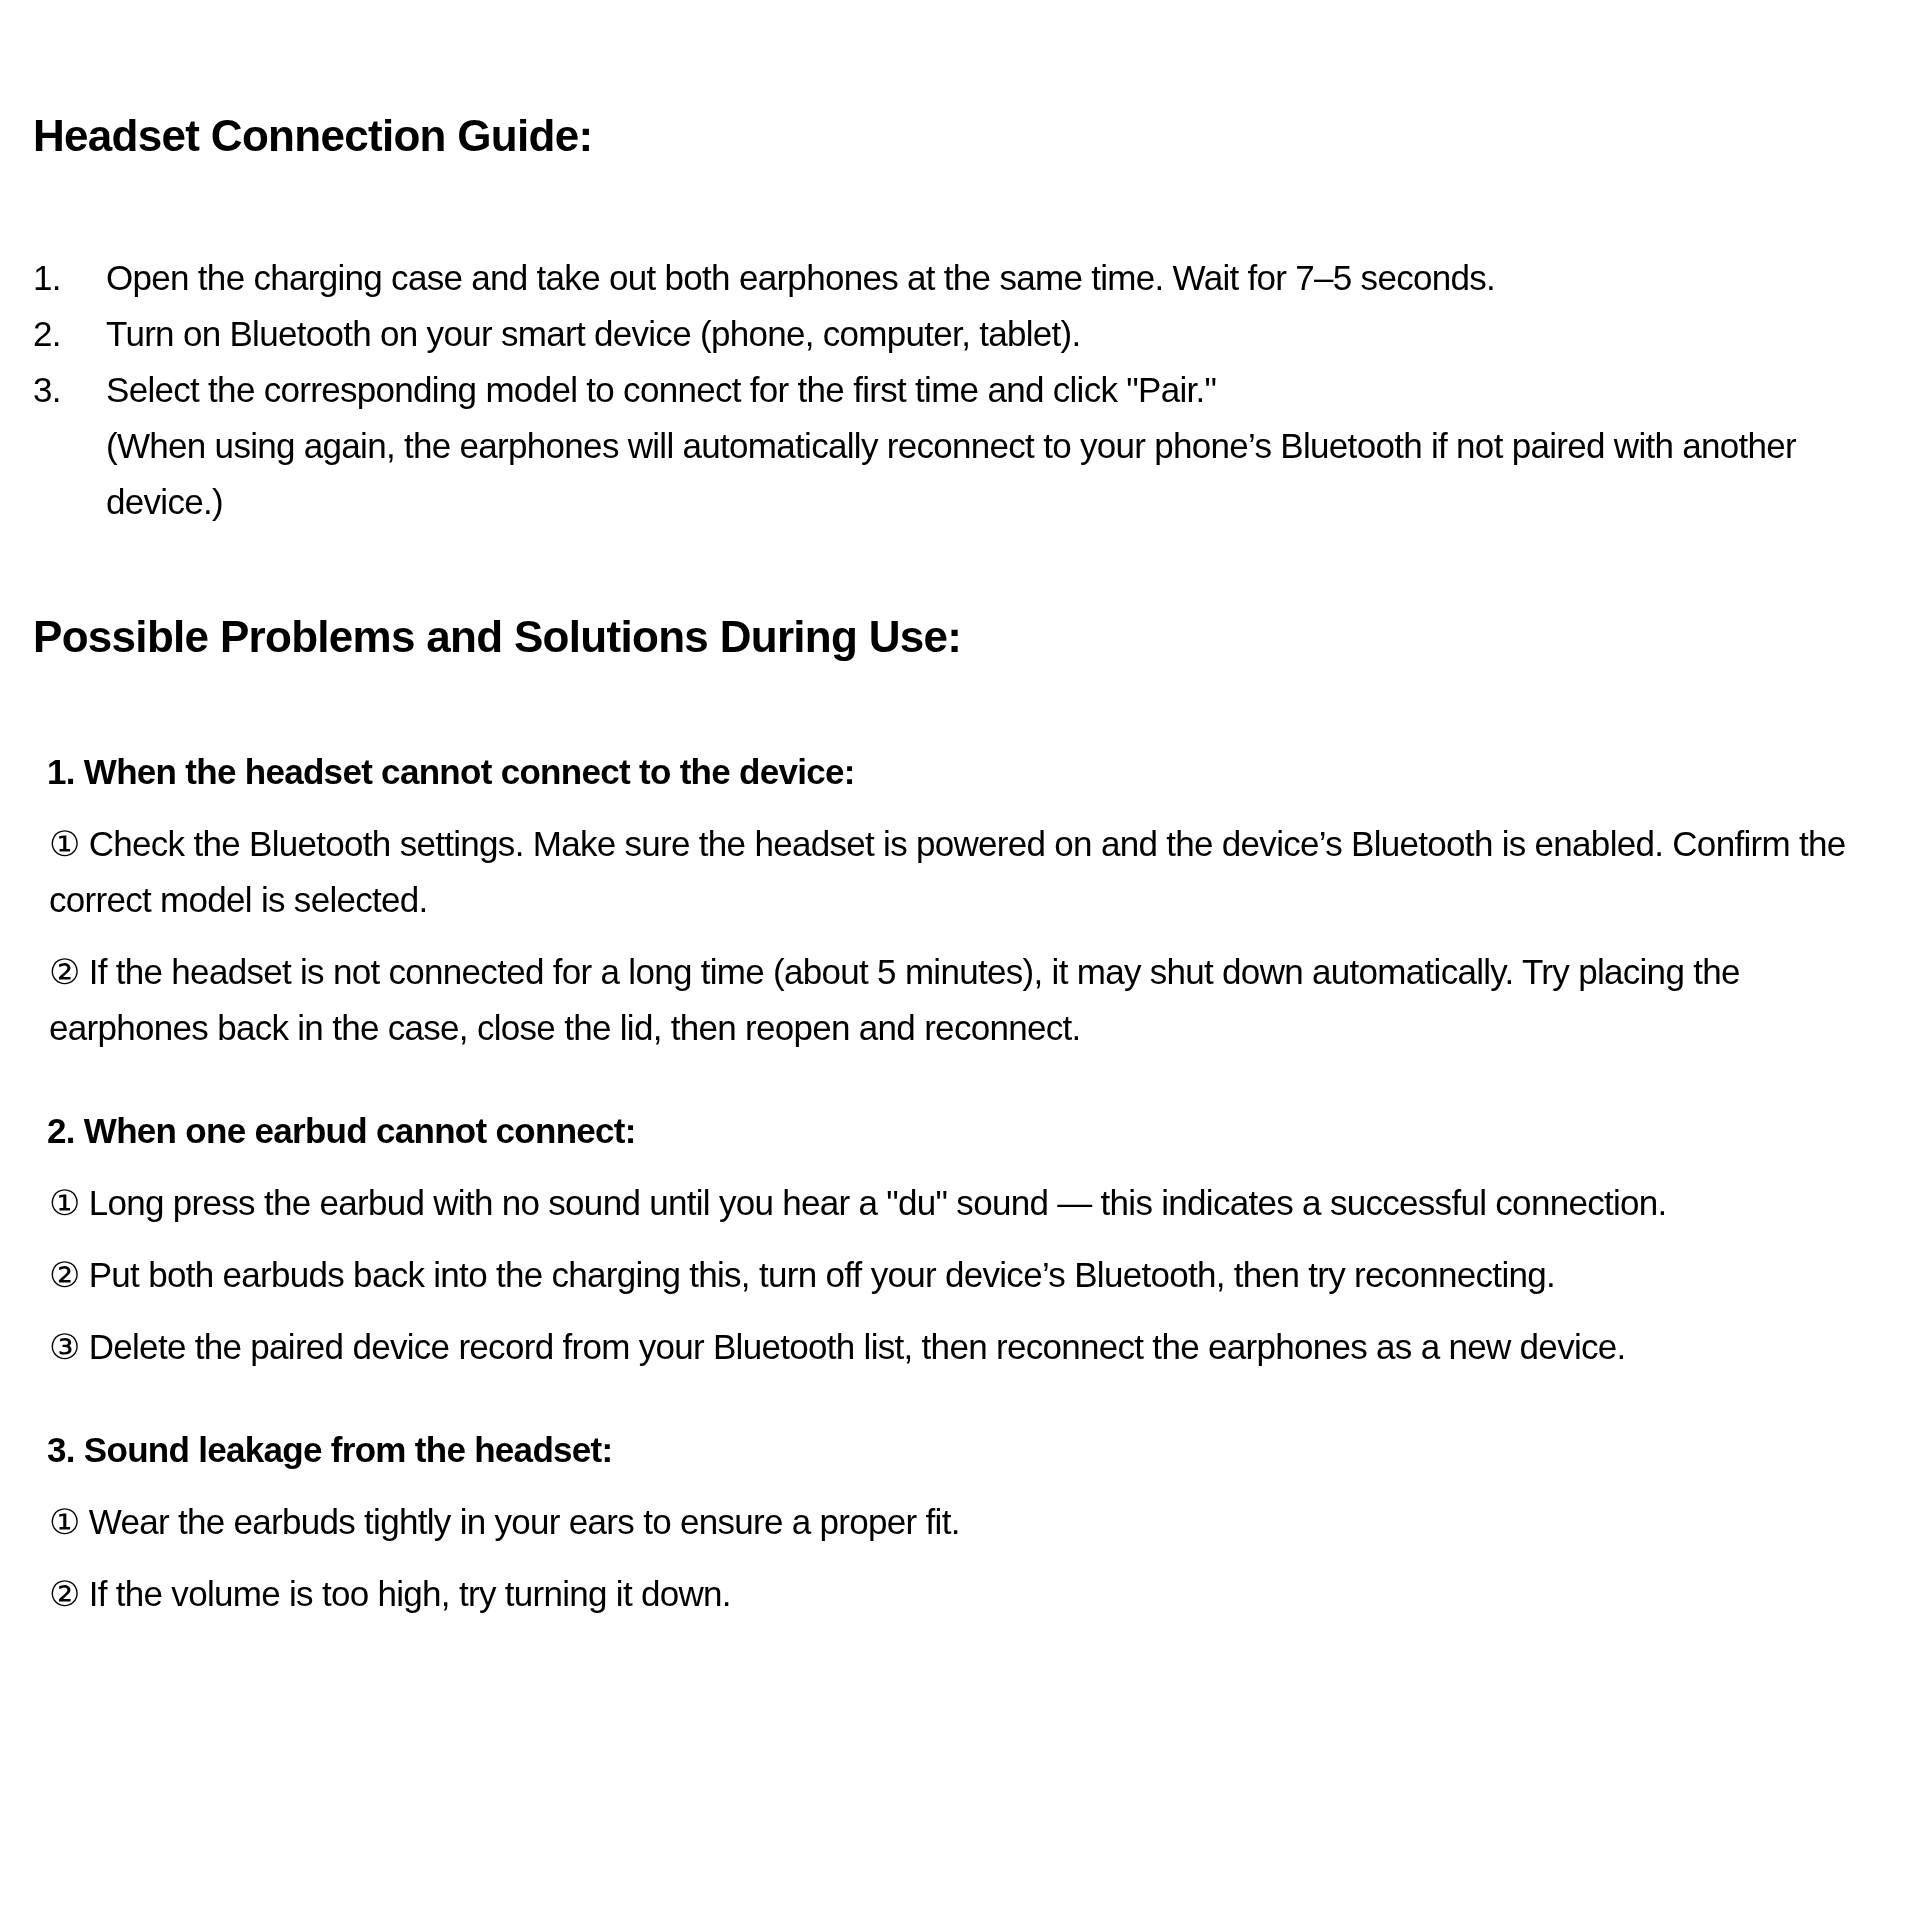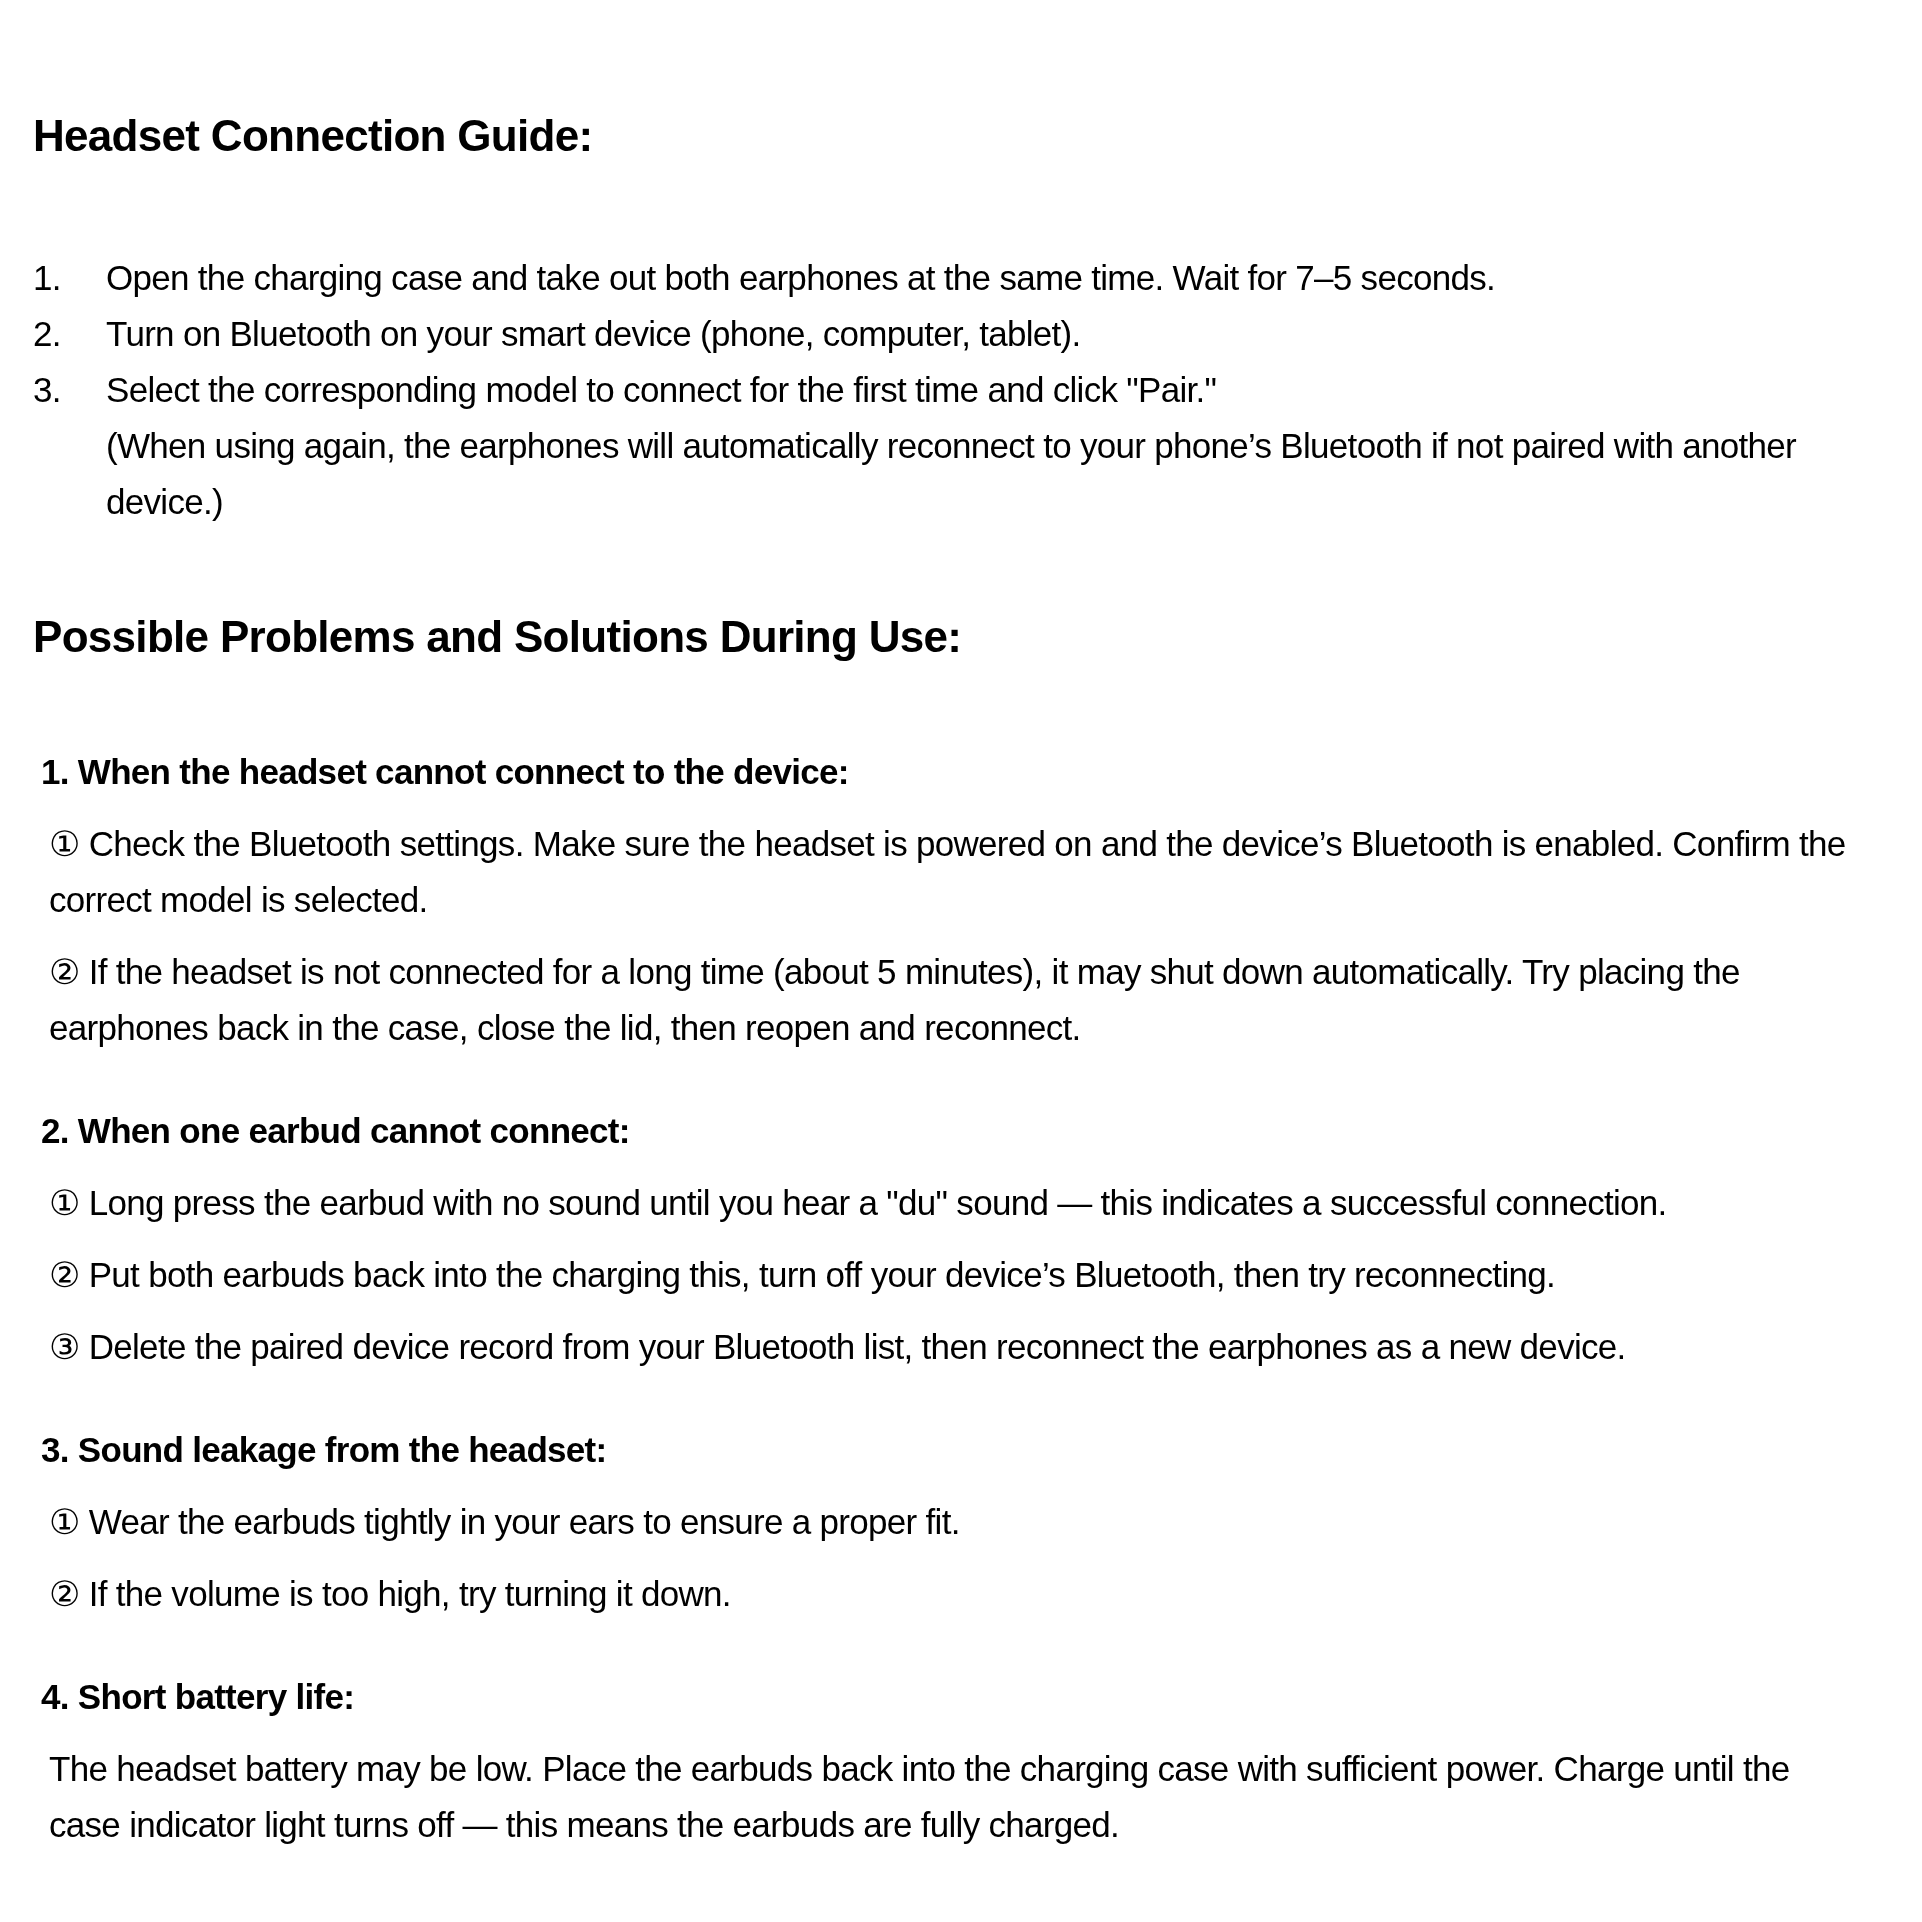--- a/index.html
+++ b/index.html
@@ -41,21 +41,21 @@
   }
   .section-title {
     font-size: 44px;
     line-height: 52px;
     font-weight: 700;
     margin: 81px 0 81px 0;
   }
   .block { margin: 0 0 47px 0; }
   .block-heading {
     font-weight: 700;
-    margin: 8px;
+    margin: 14px;
   }
   .block-line { margin: 16px; }
 </style>
 </head>
 <body>
 
 <div class="page">
 
   <h1 class="doc-title">Headset Connection Guide:</h1>
 
@@ -89,19 +89,15 @@
     <p class="block-line">② Put both earbuds back into the charging this, turn off your device’s Bluetooth, then try reconnecting.</p>
     <p class="block-line">③ Delete the paired device record from your Bluetooth list, then reconnect the earphones as a new device.</p>
   </div>
 
   <div class="block">
     <p class="block-heading">3. Sound leakage from the headset:</p>
     <p class="block-line">① Wear the earbuds tightly in your ears to ensure a proper fit.</p>
     <p class="block-line">② If the volume is too high, try turning it down.</p>
   </div>
 
-  <div class="block">
-    <p class="block-heading">4. Short battery life:</p>
-    <p class="block-line">The headset battery may be low. Place the earbuds back into the charging case with sufficient power. Charge until the case indicator light turns off — this means the earbuds are fully charged.</p>
-  </div>
 
 </div>
 
 
 </body></html>

